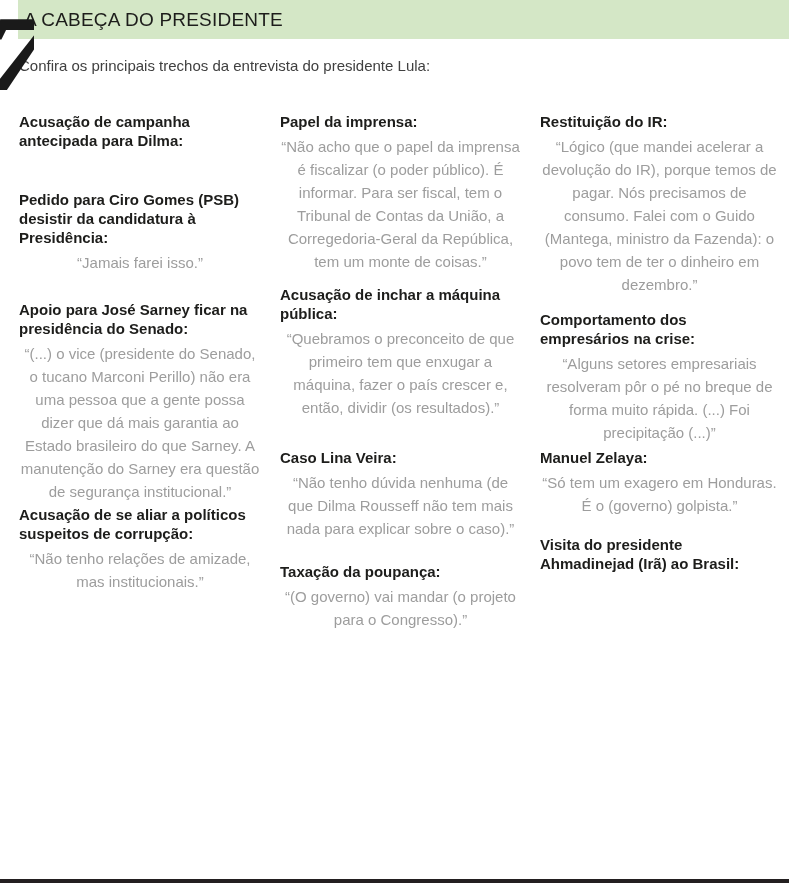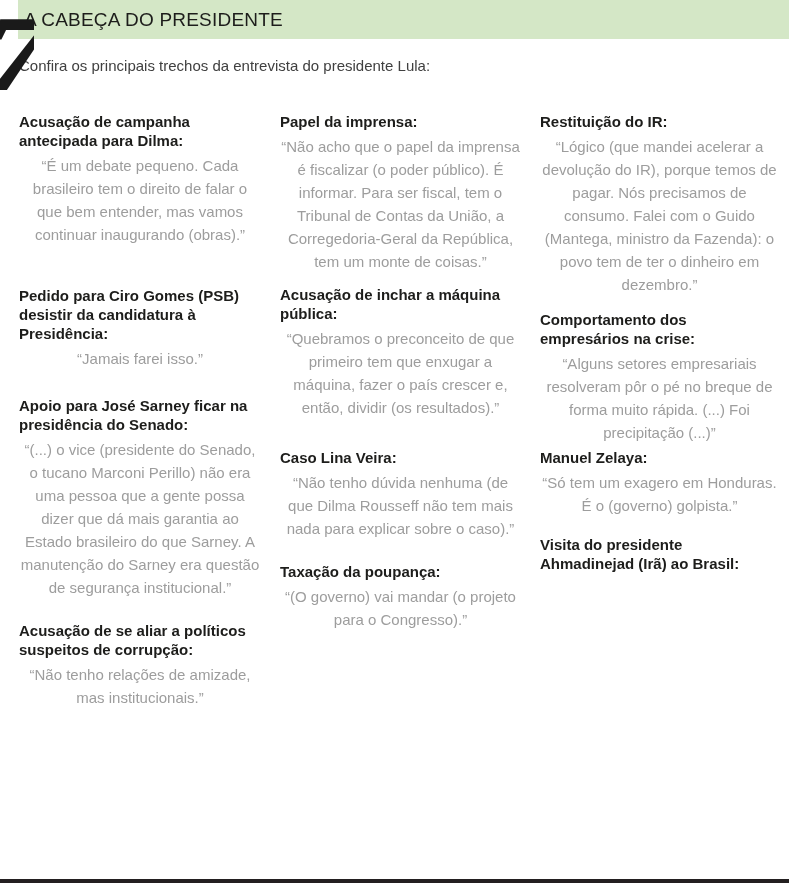--- a/index.html
+++ b/index.html
@@ -110,21 +110,21 @@
     font-size: 15px;
     line-height: 23px;
     color: #9d9d9d;
     margin: 0;
     text-align: center;
   }
 
   
   .col-1 .entry:nth-child(1) { margin-bottom: 7px; }
   .col-1 .entry:nth-child(2) { margin-bottom: 26px; margin-top: 40px; }
-  .col-1 .entry:nth-child(3) { margin-bottom: 22px; }
+  .col-1 .entry:nth-child(3) { margin-bottom: 2px; }
 
   .col-2 .entry:nth-child(1) { margin-bottom: 12px; }
   .col-2 .entry:nth-child(2) { margin-bottom: 29px; }
   .col-2 .entry:nth-child(3) { margin-bottom: 22px; }
 
   .col-3 .entry:nth-child(1) { }
   .col-3 .entry:nth-child(2) { margin-bottom: 4px; }
   .col-3 .entry:nth-child(3) { margin-bottom: 18px; }
 
   
@@ -149,21 +149,20 @@
   <div class="header-band"></div>
   <div class="header-title">A CABEÇA DO PRESIDENTE</div>
 
   <div class="intro">Confira os principais trechos da entrevista do presidente Lula:</div>
 
   <div class="columns">
 
     <div class="col col-1">
       <div class="entry">
         <p class="entry-heading">Acusação de campanha antecipada para Dilma:</p>
-        <p class="entry-quote">“É um debate pequeno. Cada brasileiro tem o direito de falar o que bem entender, mas vamos continuar inaugurando (obras).”</p>
       </div>
       <div class="entry">
         <p class="entry-heading">Pedido para Ciro Gomes (PSB) desistir da candidatura à Presidência:</p>
         <p class="entry-quote">“Jamais farei isso.”</p>
       </div>
       <div class="entry">
         <p class="entry-heading">Apoio para José Sarney ficar na presidência do Senado:</p>
         <p class="entry-quote">“(...) o vice (presidente do Senado, o tucano Marconi Perillo) não era uma pessoa que a gente possa dizer que dá mais garantia ao Estado brasileiro do que Sarney. A manutenção do Sarney era questão de segurança institucional.”</p>
       </div>
       <div class="entry">

